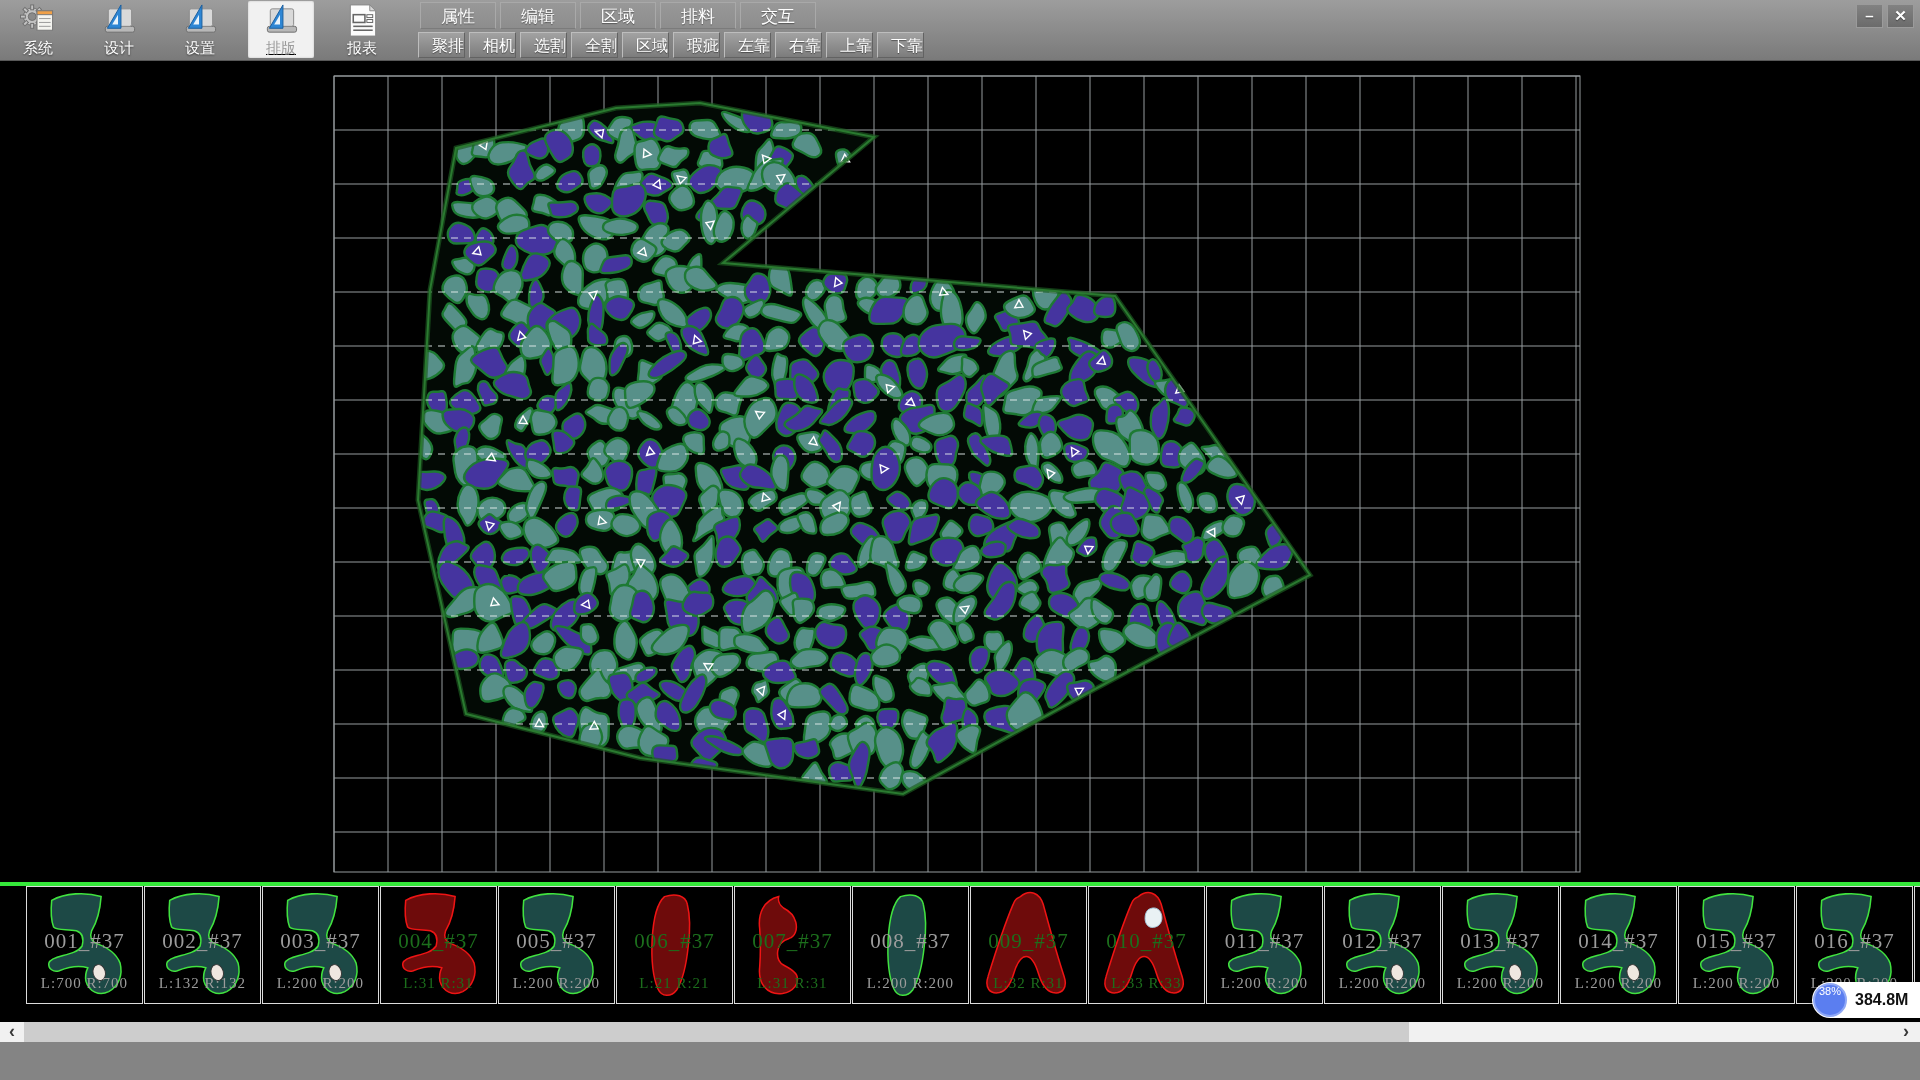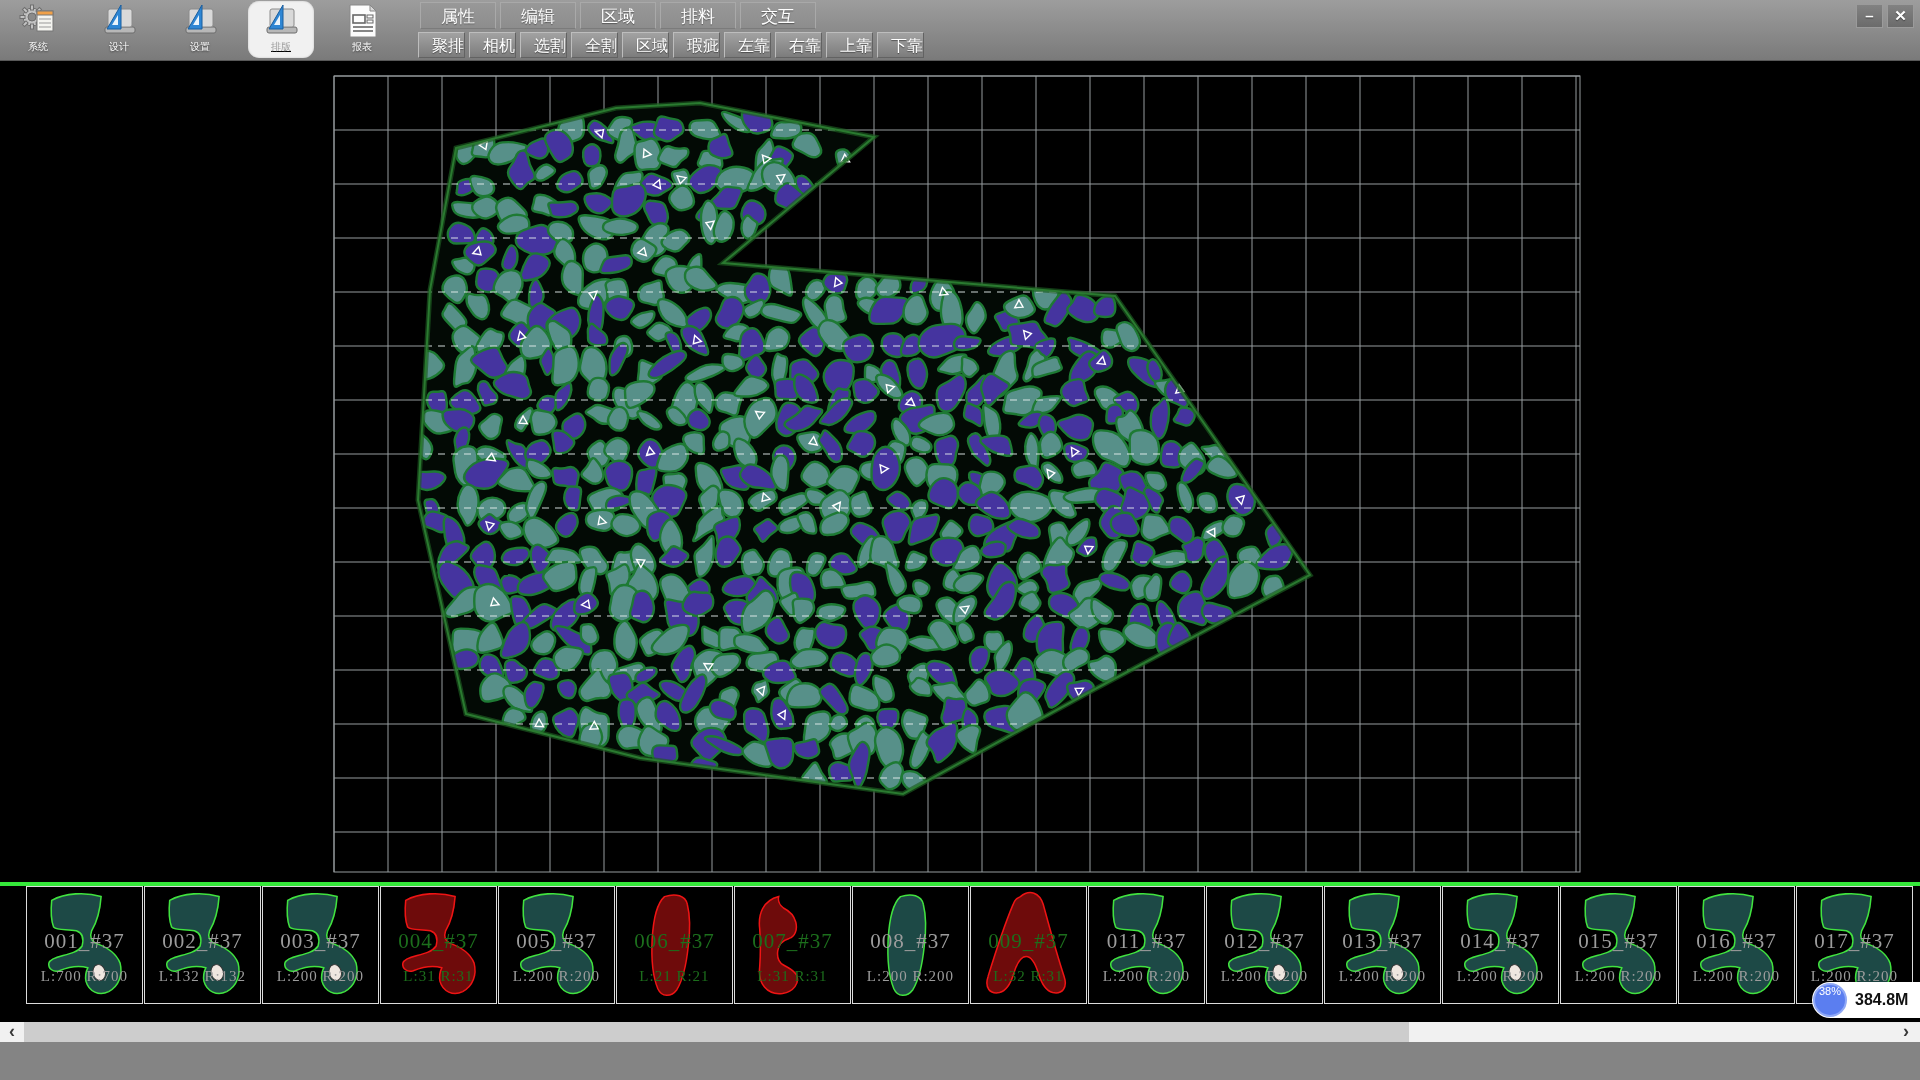--- a/index.html
+++ b/index.html
@@ -4,22 +4,22 @@
 <style>
   html,body{margin:0;padding:0;background:#000;width:1920px;height:1080px;overflow:hidden;
     font-family:"Liberation Sans",sans-serif;position:relative;}
 
   
   .titlebar{position:absolute;left:0;top:0;width:1920px;height:60px;
     background:linear-gradient(#9d9d9d,#7a7a7a);border-bottom:1px solid #585858;z-index:5;}
   .main-buttons{position:absolute;left:5px;top:1px;display:flex;}
   .main-btn{width:66px;height:57px;margin-right:15px;display:flex;flex-direction:column;
     align-items:center;justify-content:flex-start;padding-top:2px;box-sizing:border-box;cursor:default;}
-  .main-btn .mb-label{font-size:10px;color:#fff;text-shadow:0 1px 2px rgba(0,0,0,.55);margin-top:1px;}
-  .main-btn.selected{background:#f1f1f1;border-radius:11px;box-shadow:inset 0 0 2px #bbb;text-decoration:underline;}
+  .main-btn .mb-label{font-size:15px;color:#fff;text-shadow:0 1px 2px rgba(0,0,0,.55);margin-top:1px;}
+  .main-btn.selected{background:#f1f1f1;border-radius:2px;box-shadow:inset 0 0 2px #bbb;text-decoration:underline;}
   .main-btn.selected .mb-label{color:#9a9a9a;text-shadow:none;}
   .menus{position:absolute;left:404px;top:0;}
   .menu-tabs{display:flex;gap:4px;margin:2px 0 0 16px;}
   .menu-tab{width:76px;height:27px;line-height:27px;text-align:center;font-size:17px;color:#fff;
     background:linear-gradient(#989898,#8d8d8d);border:1px solid #a9a9a9;border-bottom-color:#7b7b7b;
     box-sizing:border-box;text-shadow:0 1px 1px rgba(0,0,0,.4);}
   .action-row{display:flex;gap:4px;margin:3px 0 0 14px;}
   .action-btn{width:47px;height:26px;line-height:26px;text-align:right;font-size:16px;color:#fff;
     background:linear-gradient(#a2a2a2,#7c7c7c);border:1px solid;border-color:#bdbdbd #626262 #626262 #bdbdbd;
     box-sizing:border-box;text-shadow:0 1px 1px rgba(0,0,0,.45);}
@@ -33,21 +33,21 @@
 
   
   .green-line{position:absolute;left:0;top:882px;width:1920px;height:4px;}
   #thumb-strip{position:absolute;left:0;top:886px;width:1920px;height:120px;background:#000;
     display:flex;overflow:hidden;padding-left:26px;}
   .cell{position:relative;flex:0 0 117px;width:117px;height:118px;border:1px solid #dcdcdc;
     margin-right:1px;box-sizing:border-box;background:#000;}
   .cell svg{position:absolute;left:9px;top:2px;}
   .id-label{position:absolute;top:42px;left:0;width:100%;text-align:center;
     font-family:"Liberation Serif",serif;font-size:21px;letter-spacing:1px;}
-  .lr-label{position:absolute;bottom:18px;left:0;width:100%;text-align:center;
+  .lr-label{position:absolute;bottom:11px;left:0;width:100%;text-align:center;
     font-family:"Liberation Serif",serif;font-size:15px;letter-spacing:1px;}
 
   
   .scrollbar{position:absolute;left:0;top:1022px;width:1920px;height:20px;background:#f1f1f1;}
   .sb-thumb{position:absolute;left:24px;top:0;width:1385px;height:20px;background:#cdcdcd;}
   .sb-arrow{position:absolute;top:0;width:24px;height:20px;color:#3a3a3a;text-align:center;
     line-height:18px;font-size:18px;font-weight:bold;}
   .sb-arrow.left{left:0;}
   .sb-arrow.right{right:2px;}
   .statusbar{position:absolute;left:0;top:1042px;width:1920px;height:38px;background:#848484;}
@@ -900,20 +900,28 @@
     </div>
     <div class="cell">
       <svg width="96" height="114" viewBox="0 0 100 120">
         <path d="M42,8 C52,0 62,4 66,16 C72,38 80,68 88,92 C92,104 86,111 76,109 C68,107 64,99 61,89 C58,79 54,71 48,71 C42,71 38,79 35,89 C32,99 28,107 20,109 C10,111 4,104 8,92 C16,66 26,36 34,17 C36,11 38,10 42,8 Z" fill="#6e0b0b" stroke="#ee1414" stroke-width="1.6"></path>
       </svg>
       <div class="id-label" style="color:#1c6e1c">009_#37</div>
       <div class="lr-label" style="color:#1c6e1c">L:32 R:31</div>
     </div>
     <div class="cell">
       <svg width="96" height="114" viewBox="0 0 100 120">
+        <path d="M42,8 C52,0 62,4 66,16 C72,38 80,68 88,92 C92,104 86,111 76,109 C68,107 64,99 61,89 C58,79 54,71 48,71 C42,71 38,79 35,89 C32,99 28,107 20,109 C10,111 4,104 8,92 C16,66 26,36 34,17 C36,11 38,10 42,8 Z" fill="#6e0b0b" stroke="#ee1414" stroke-width="1.6"></path>
+        <path d="M52,22 C58,18 64,20 66,26 C68,32 66,38 60,40 C54,42 49,38 49,31 C49,27 50,24 52,22 Z" fill="#e9f1f4" stroke="#9fc6da"></path>
+      </svg>
+      <div class="id-label" style="color:#1c6e1c">010_#37</div>
+      <div class="lr-label" style="color:#1c6e1c">L:33 R:33</div>
+    </div>
+    <div class="cell">
+      <svg width="96" height="114" viewBox="0 0 100 120">
         <path d="M16,12 C30,4 52,3 68,8 C67,22 64,34 58,44 C56,50 57,54 62,57 C74,61 84,68 88,78 C91,90 87,102 76,108 C66,113 55,108 52,97 C51,91 52,87 54,83 C44,80 34,82 24,86 C18,88 12,84 13,78 C14,74 20,72 28,70 C36,68 44,66 48,60 C50,52 48,46 42,44 C32,42 22,44 18,40 C15,32 15,22 16,12 Z" fill="#1d4946" stroke="#41e23f" stroke-width="1.6"></path>
       </svg>
       <div class="id-label" style="color:#9c9c9c">011_#37</div>
       <div class="lr-label" style="color:#9c9c9c">L:200 R:200</div>
     </div>
     <div class="cell">
       <svg width="96" height="114" viewBox="0 0 100 120">
         <path d="M16,12 C30,4 52,3 68,8 C67,22 64,34 58,44 C56,50 57,54 62,57 C74,61 84,68 88,78 C91,90 87,102 76,108 C66,113 55,108 52,97 C51,91 52,87 54,83 C44,80 34,82 24,86 C18,88 12,84 13,78 C14,74 20,72 28,70 C36,68 44,66 48,60 C50,52 48,46 42,44 C32,42 22,44 18,40 C15,32 15,22 16,12 Z" fill="#1d4946" stroke="#41e23f" stroke-width="1.6"></path>
         <ellipse cx="66" cy="88" rx="6.5" ry="8.5" transform="rotate(-15 66 88)" fill="#efe7e0" stroke="#333"></ellipse>
       </svg>

